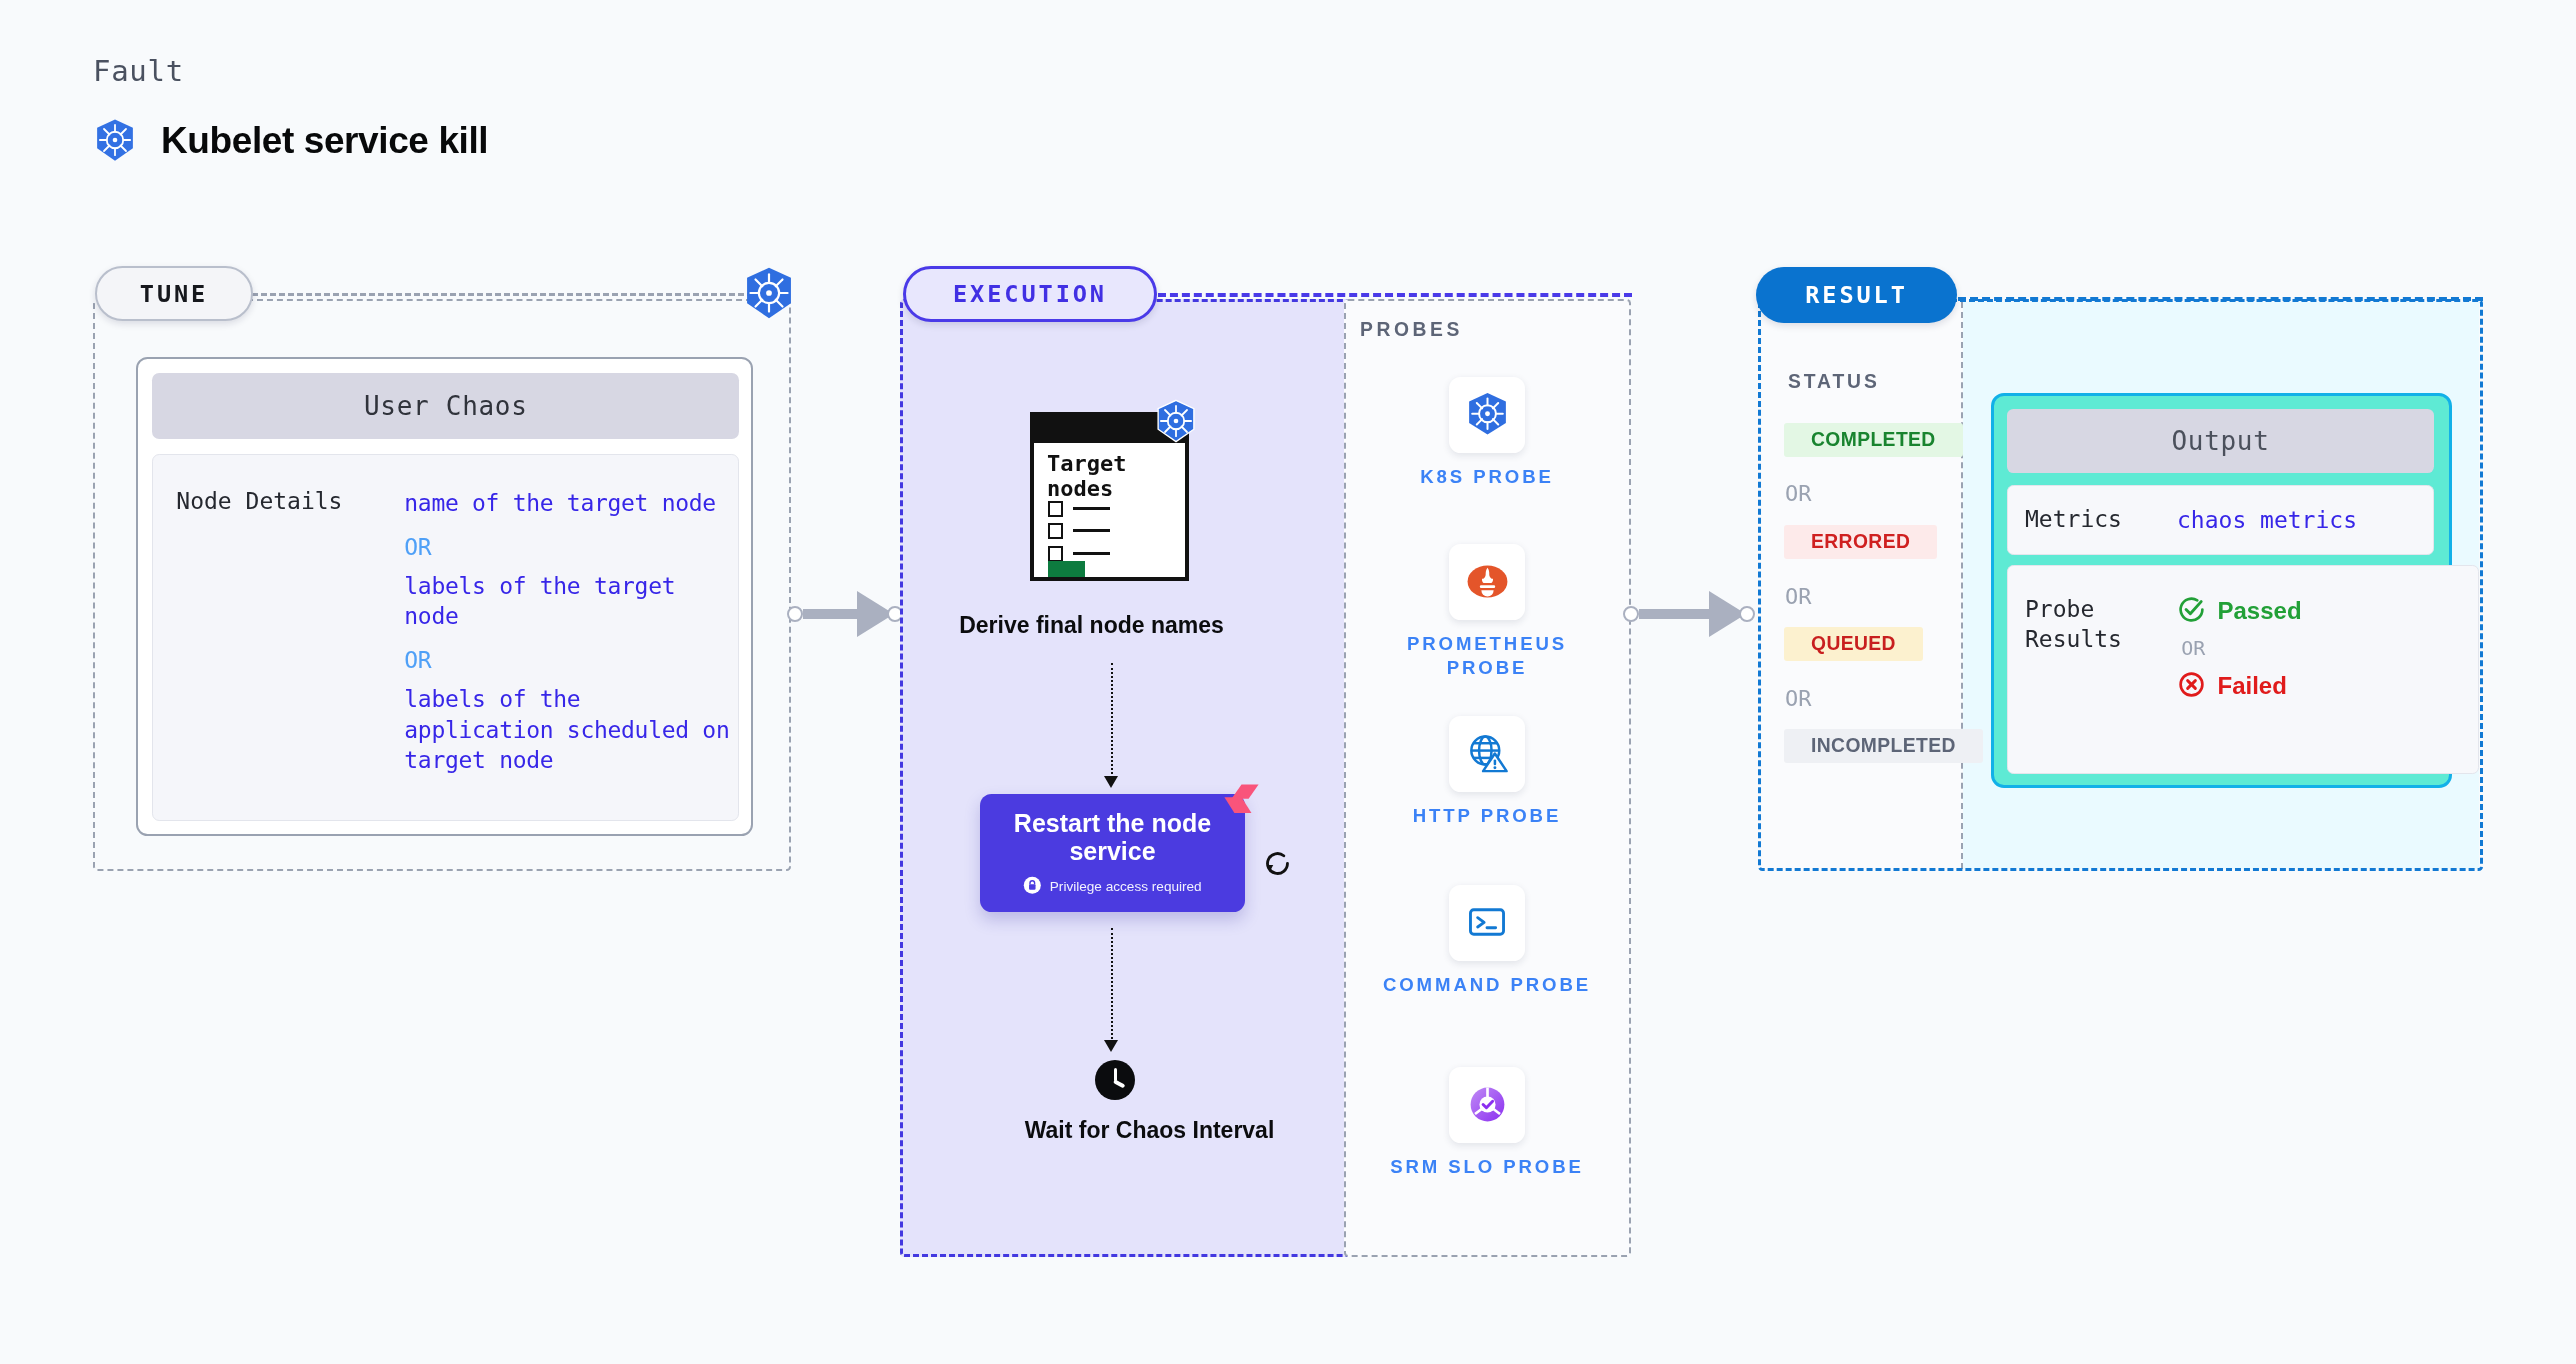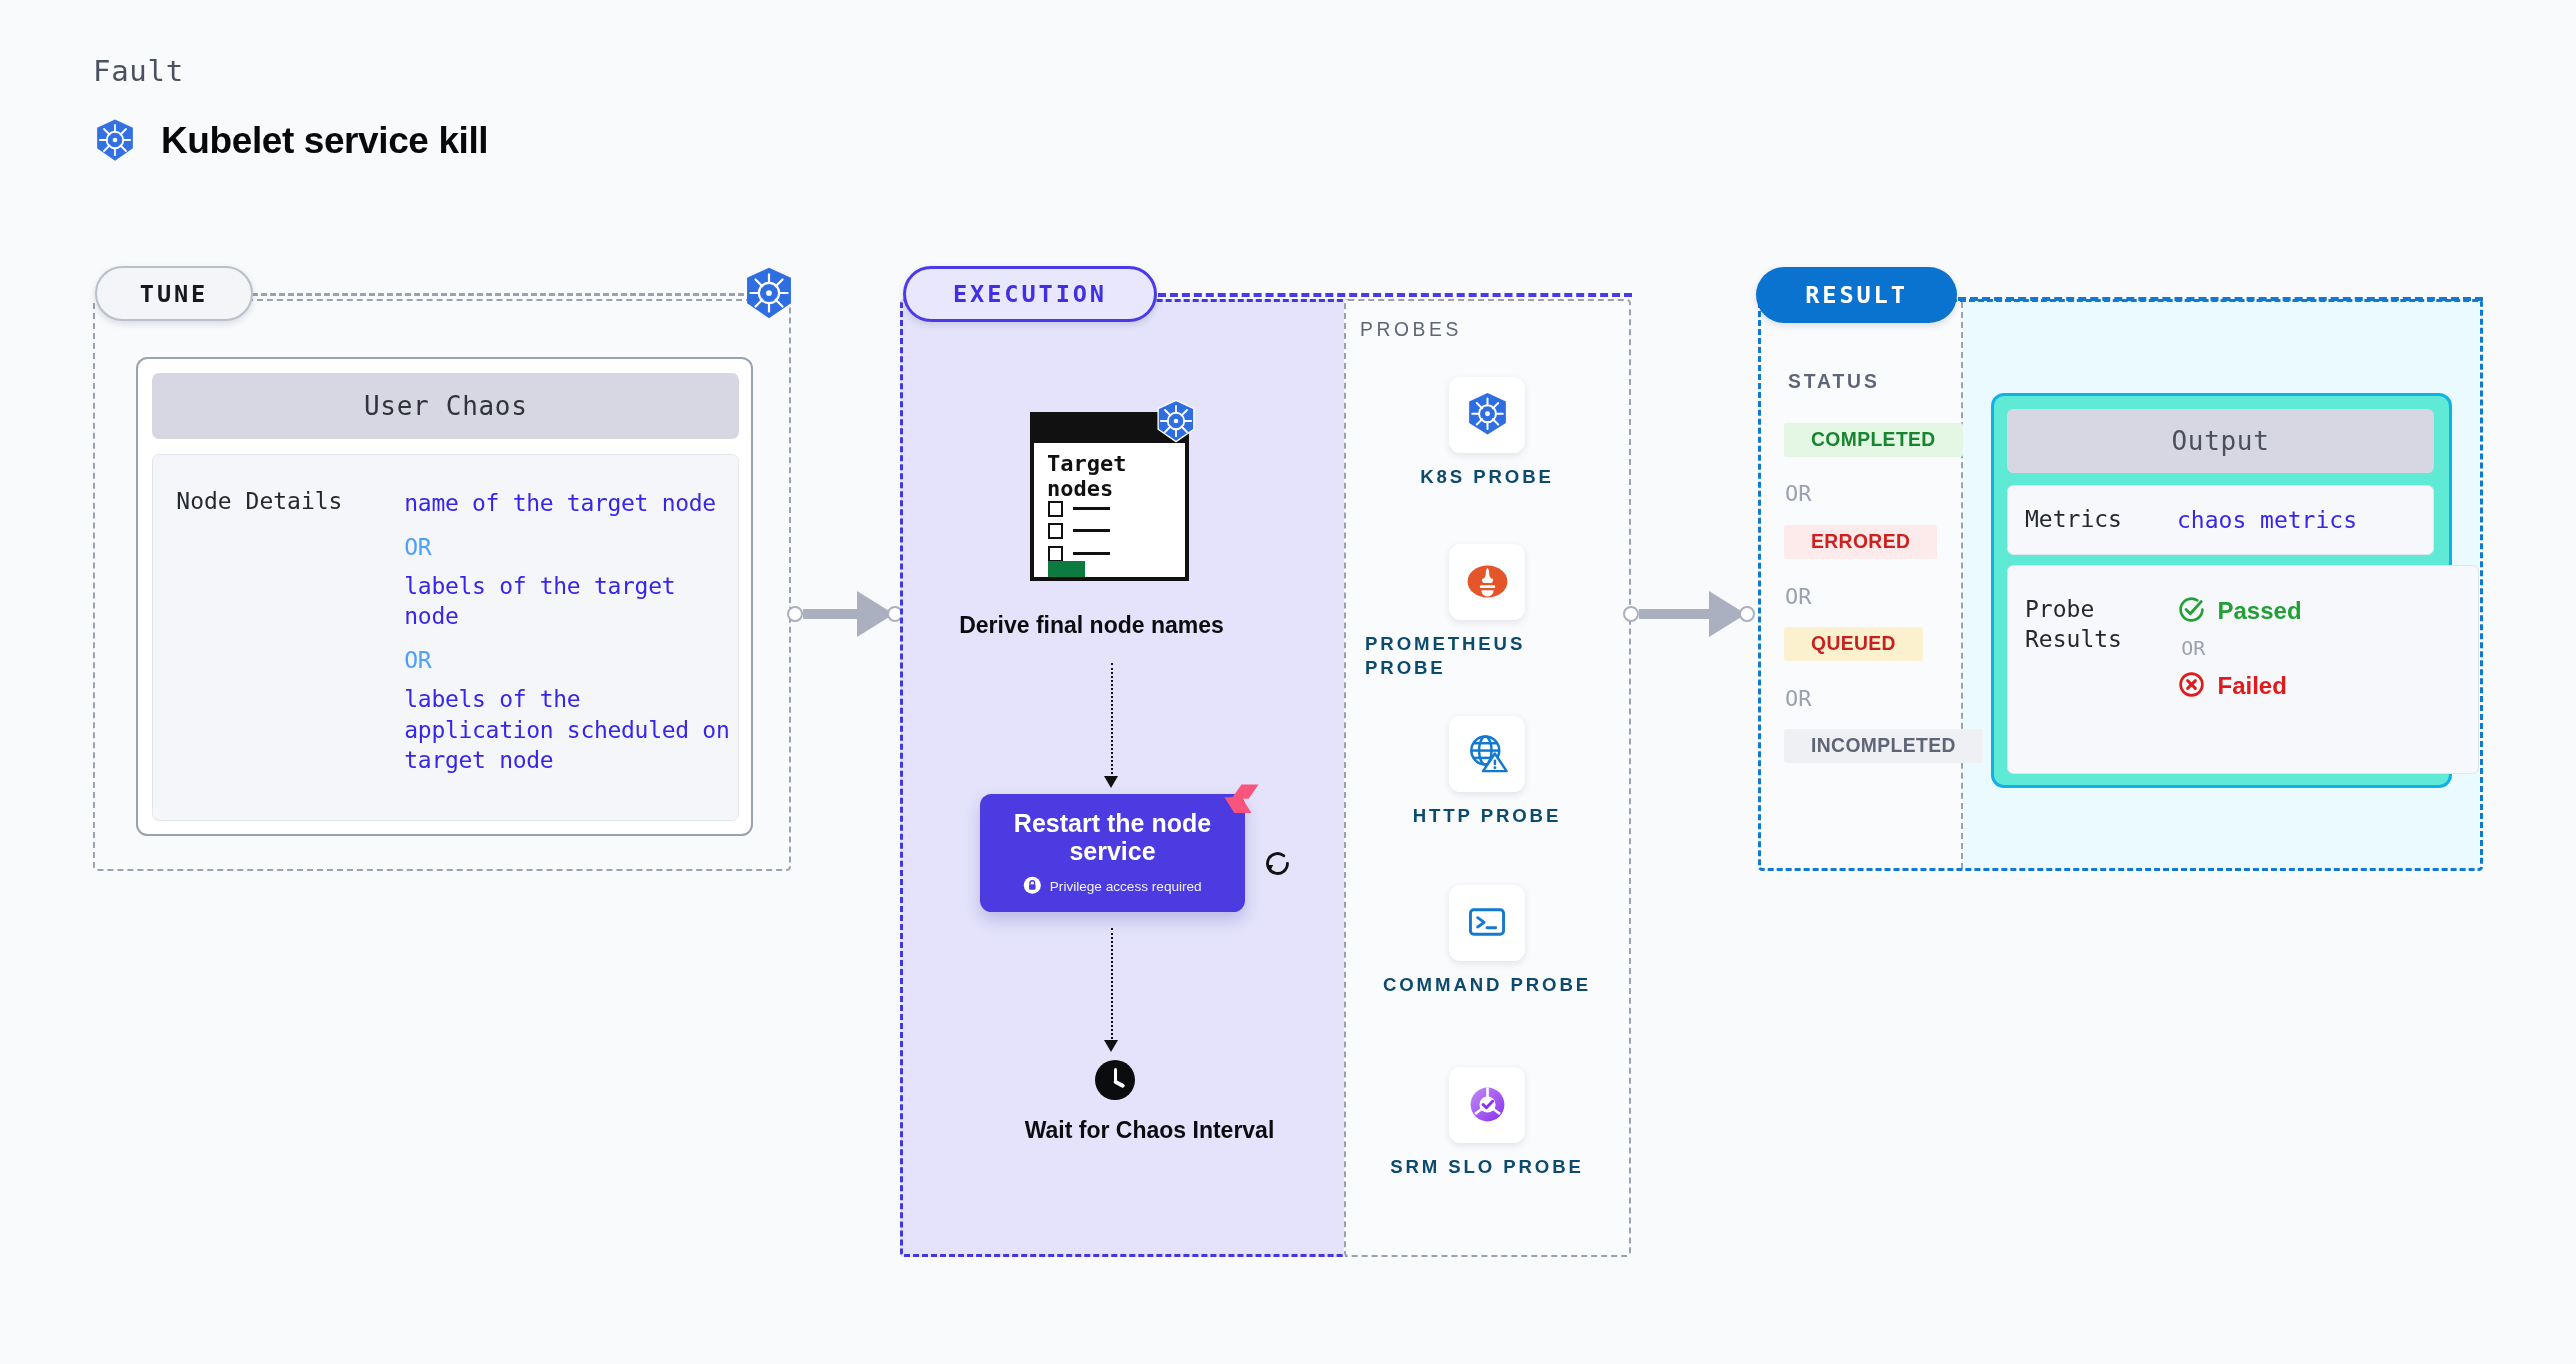--- a/index.html
+++ b/index.html
@@ -44,21 +44,21 @@
     border:3.6px dashed #4338e0;border-radius:4.3px;background:#e4e3fb;}
   #exec-badge{left:903px;top:266px;width:254px;height:56px;
     background:#e8e7fd;border:3.6px solid #4a3ae8;color:#4130e3;}
   #exec-dash{position:absolute;left:1158px;top:293px;width:474px;height:0;
     border-top:4.3px dashed #4a3ae8;}
 
   
   #probes-panel{left:1344px;top:299px;width:287px;height:958px;
     border:2.1px dashed #9aa2b1;border-radius:4.3px;background:#fafbfd;}
   #probes-title{position:absolute;left:1360px;top:319px;
-    font-size:19.3px;font-weight:400;letter-spacing:3.6px;color:#5d6577;}
+    font-size:19.3px;font-weight:700;letter-spacing:3.6px;color:#5d6577;}
 
   
   #result-panel{left:1758px;top:299px;width:725px;height:572px;
     border:3.6px dashed #1279d3;border-radius:4.3px;background:transparent;}
   #result-badge{left:1756px;top:267px;width:201px;height:56px;
     background:#0a73cf;border:0;color:#ffffff;}
   #result-dash{position:absolute;left:1958px;top:297px;width:525px;height:0;
     border-top:4.3px dashed #1279d3;}
   #status-col{position:absolute;left:1762px;top:302px;width:201px;height:567px;
     border-right:2.1px dashed #9aa2b1;box-sizing:border-box;background:#fafbfd;}
@@ -116,22 +116,22 @@
   #clock-hand{position:absolute;left:18.6px;top:7.9px;width:3.6px;height:13.6px;background:#fff;border-radius:2.1px;}
   #clock-hand2{position:absolute;left:19.3px;top:19.3px;width:12px;height:3.6px;background:#fff;border-radius:2.1px;
     transform:rotate(28deg);transform-origin:left center;}
   #wait-label{position:absolute;left:981px;top:1116px;width:337px;text-align:center;
     font-size:23px;font-weight:700;color:#0b0c0e;line-height:1.24;}
 
   
   .probe-item{position:absolute;width:244px;display:flex;flex-direction:column;align-items:center;}
   .probe-tile{width:76px;height:76px;background:#fff;border-radius:11.5px;
     box-shadow:0 2.1px 7.2px rgba(30,40,70,.10);display:flex;align-items:center;justify-content:center;}
-  .probe-label{margin-top:12px;font-size:18.6px;font-weight:700;letter-spacing:2.9px;color:#0c4a6e;
-    line-height:1.3;}
+  .probe-label{margin-top:12px;font-size:18.6px;font-weight:700;letter-spacing:2.9px;color:#3b82f6;
+    text-align:center;line-height:1.3;}
 
   
   #status-title{position:absolute;left:1788px;top:371px;font-size:19.3px;font-weight:700;
     letter-spacing:2.9px;color:#5d6577;}
   .status-badge{position:absolute;left:1784px;height:34px;display:flex;align-items:center;
     padding:0 27px;border-radius:3px;font-size:19.3px;font-weight:700;letter-spacing:0.4px;}
   .or-grey{position:absolute;left:1785px;font-size:22px;color:#9aa2b1;
     font-family:"DejaVu Sans Mono","Liberation Mono",monospace;}
 
   #output-card{position:absolute;left:1991px;top:393px;width:461px;height:395px;

